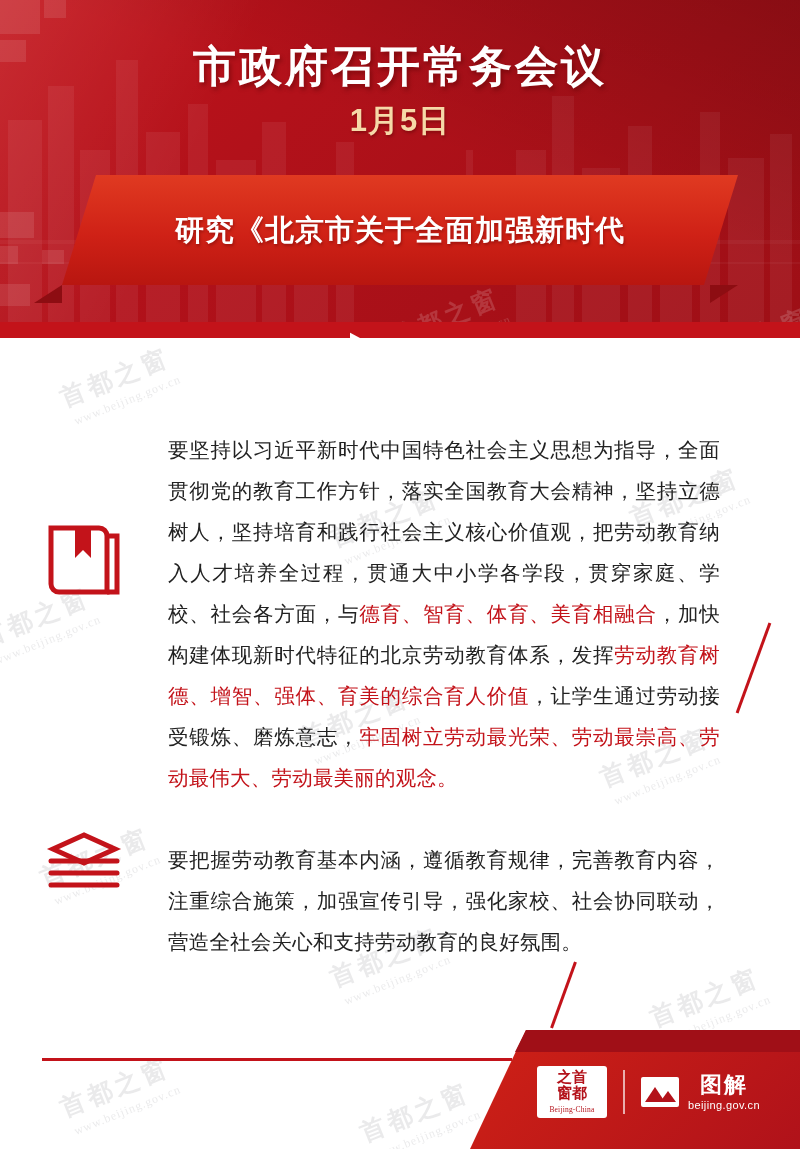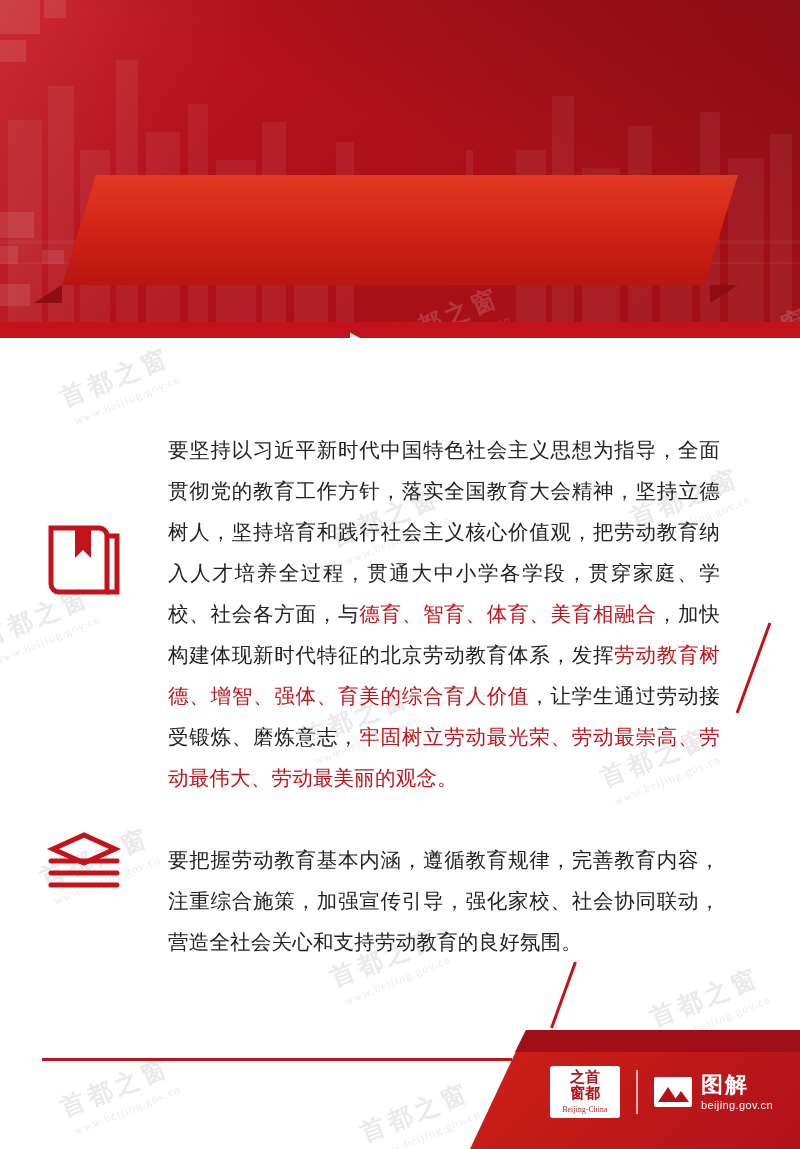--- a/index.html
+++ b/index.html
@@ -267,21 +267,21 @@
     width: 470px;
     display: flex;
     gap: 44px;
     font-family: "Liberation Sans", sans-serif;
     font-size: 16.5px;
     color: #3a3a3a;
   }
 
   .footer-logos {
     position: absolute;
-    right: 27px; top: 36px;
+    right: 40px; top: 36px;
     display: flex;
     align-items: center;
     gap: 16px;
   }
   .logo-badge {
     width: 70px;
     height: 52px;
     background: #ffffff;
     border-radius: 3px;
     display: flex;
@@ -331,21 +331,21 @@
   }
   .tj-mark:after {
     content: "";
     position: absolute;
     left: 19px; bottom: 5px;
     width: 0; height: 0;
     border-left: 8px solid transparent;
     border-right: 8px solid transparent;
     border-bottom: 11px solid #b3121a;
   }
-  .tj-text { color: #ffffff; }
+  .tj-text { color: #ffffff; text-align: center; }
   .tj-cn {
     font-family: "Liberation Sans", sans-serif;
     font-weight: bold;
     font-size: 22px;
     letter-spacing: 2px;
     line-height: 1.1;
   }
   .tj-en {
     font-family: "Liberation Sans", sans-serif;
     font-size: 11px;
@@ -395,27 +395,30 @@
       <i style="left:0; top:40px; width:26px; height:22px;"></i>
       <i style="left:0; top:212px; width:34px; height:26px;"></i>
       <i style="left:0; top:246px; width:18px; height:18px;"></i>
       <i style="left:42px; top:250px; width:22px; height:14px;"></i>
       <i style="left:0; top:284px; width:30px; height:22px;"></i>
     </div>
 
     <div class="header-gloss"></div>
 
     <div class="title-wrap">
+      <div class="main-title">市政府召开常务会议</div>
+      <div class="sub-date">1月5日</div>
     </div>
   </div>
 
   <div class="ribbon-shadow-l"></div>
   <div class="ribbon-shadow-r"></div>
   <div class="ribbon">
     <div class="ribbon-text">
+      <span>研究《北京市关于全面加强新时代</span>
     </div>
   </div>
 
   <div class="header-bottom-bar"></div>
   <div class="header-notch"></div>
 
   <div class="wm-layer">
     <div class="wm light" style="left:390px; top:300px;">
       <span class="wm-cn">首都之窗</span>
       <span class="wm-en">www.beijing.gov.cn</span>

